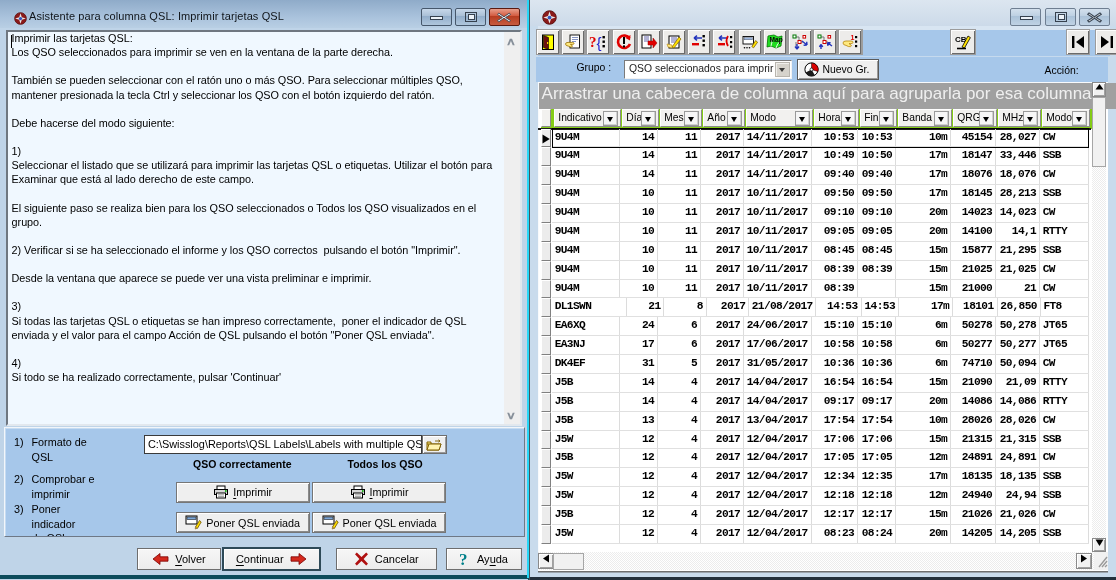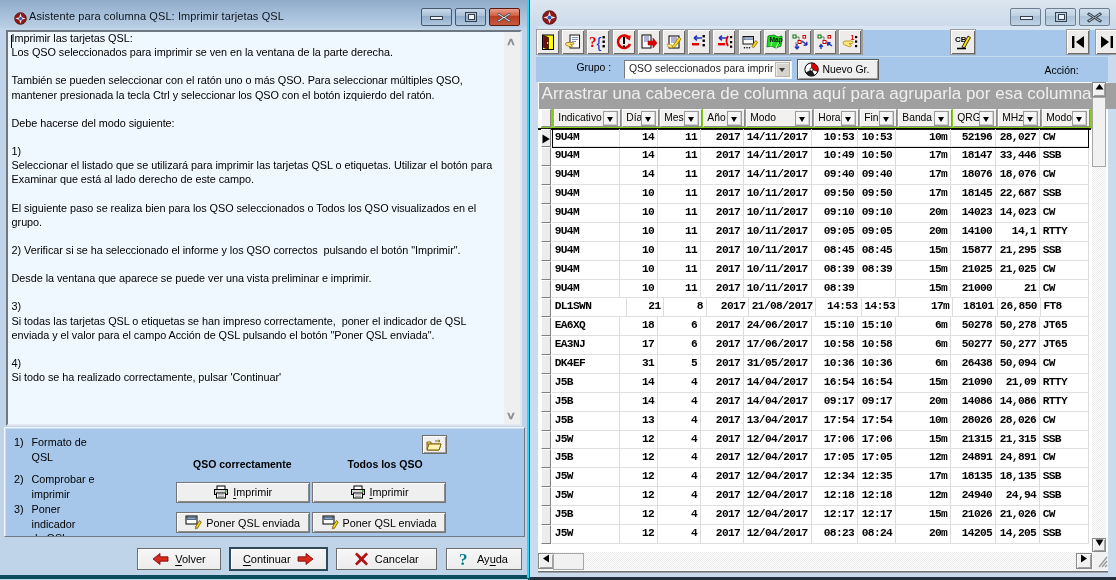--- a/index.html
+++ b/index.html
@@ -118,20 +118,21 @@
 Si todo se ha realizado correctamente, pulsar 'Continuar'</div>
         <div class="caret"></div>
 <div id="lvsb">
           <span class="ch" style="top:3px">∧</span>
           <span class="ch" style="bottom:3px">∨</span>
         </div>
       </div>
 <div id="lpanel">
 <div class="lab" style="left:9px;top:7.2px">1)</div>
         <div class="lab" style="left:26.5px;top:7.2px">Formato de<br>QSL</div>
+<div id="lfield">C:\Swisslog\Reports\QSL Labels\Labels with multiple QS</div>
 <div id="lbrowse"><svg width="16" height="13" viewBox="0 0 16 13">
             <path d="M1 3 L1 11 L13 11 L15 5 L5 5 L5 3 Z M1 5 L3 5" fill="#FFE97F" stroke="#806000" stroke-width="1"></path>
             <path d="M1 11 L3 5 L15 5 L13 11 Z" fill="#FFF3B0" stroke="#806000" stroke-width="1"></path>
             <path d="M9 2 H14 M14 2 L12.4 .8 M14 2 L12.4 3.2" stroke="#806000" stroke-width=".9" fill="none"></path>
           </svg></div>
 <div class="bhdr" style="left:188px;top:29.5px">QSO correctamente</div>
 <div class="bhdr" style="left:342.5px;top:29.5px">Todos los QSO</div>
 <div class="lab" style="left:9px;top:44.2px">2)</div>
         <div class="lab" style="left:26.5px;top:44.2px">Comprobar e<br>imprimir</div>
 <div class="pbtn" style="left:170.7px;top:53.8px">
@@ -174,21 +175,21 @@
           </svg>
           <span>Poner QSL enviada</span>
         </div>
 </div>
 <div class="bbtn" style="left:137px;width:84px">
         <svg width="17" height="12" viewBox="0 0 17 12">
           <path d="M16 3.8 L8 3.8 L8 .5 L1 6 L8 11.5 L8 8.2 L16 8.2 Z" fill="#D42A1E" stroke="#7A0000" stroke-width=".8"></path>
         </svg>
         <span><span class="u">V</span>olver</span>
       </div>
-<div class="bbtn" id="bcont" style="left:230px;width:96.5px">
+<div class="bbtn" id="bcont" style="left:223px;width:96.5px">
         <span><span class="u">C</span>ontinuar</span>
         <svg width="17" height="12" viewBox="0 0 17 12">
           <path d="M1 3.8 L9 3.8 L9 .5 L16 6 L9 11.5 L9 8.2 L1 8.2 Z" fill="#D42A1E" stroke="#7A0000" stroke-width=".8"></path>
         </svg>
       </div>
 <div class="bbtn" style="left:336px;width:100.5px">
         <svg width="15" height="14" viewBox="0 0 15 14">
           <path d="M1 2.2 L2.8 .6 L7.5 5 L12.2 .6 L14 2.2 L9.6 7 L14 11.8 L12.2 13.4 L7.5 9 L2.8 13.4 L1 11.8 L5.4 7 Z" fill="#B01010"></path>
         </svg>
         <span>Cancelar</span>
@@ -416,21 +417,21 @@
 <div id="ghline"></div>
 <div class="grow" style="top:46.60px">
         <div class="gc cl" style="width:68px">9U4M</div>
         <div class="gc cr" style="width:38px">14</div>
         <div class="gc cr" style="width:43px">11</div>
         <div class="gc cr" style="width:43px">2017</div>
         <div class="gc cl" style="width:68px">14/11/2017</div>
         <div class="gc cr" style="width:46px">10:53</div>
         <div class="gc cr" style="width:38px">10:53</div>
         <div class="gc cr" style="width:55px">10m</div>
-        <div class="gc cr" style="width:45px">52196</div>
+        <div class="gc cr" style="width:45px">45154</div>
         <div class="gc cr" style="width:44px">28,027</div>
         <div class="gc cl" style="width:49px">CW</div>
       </div>
 <div class="stub" style="top:46.60px">
         <span class="mark">▶</span>
       </div>
 <div class="grow" style="top:65.47px">
         <div class="gc cl" style="width:68px">9U4M</div>
         <div class="gc cr" style="width:38px">14</div>
         <div class="gc cr" style="width:43px">11</div>
@@ -461,21 +462,21 @@
 <div class="grow" style="top:103.21px">
         <div class="gc cl" style="width:68px">9U4M</div>
         <div class="gc cr" style="width:38px">10</div>
         <div class="gc cr" style="width:43px">11</div>
         <div class="gc cr" style="width:43px">2017</div>
         <div class="gc cl" style="width:68px">10/11/2017</div>
         <div class="gc cr" style="width:46px">09:50</div>
         <div class="gc cr" style="width:38px">09:50</div>
         <div class="gc cr" style="width:55px">17m</div>
         <div class="gc cr" style="width:45px">18145</div>
-        <div class="gc cr" style="width:44px">22,687</div>
+        <div class="gc cr" style="width:44px">28,213</div>
         <div class="gc cl" style="width:49px">SSB</div>
       </div>
 <div class="stub" style="top:103.21px"></div>
 <div class="grow" style="top:122.08px">
         <div class="gc cl" style="width:68px">9U4M</div>
         <div class="gc cr" style="width:38px">10</div>
         <div class="gc cr" style="width:43px">11</div>
         <div class="gc cr" style="width:43px">2017</div>
         <div class="gc cl" style="width:68px">10/11/2017</div>
         <div class="gc cr" style="width:46px">09:10</div>
@@ -551,21 +552,21 @@
         <div class="gc cr" style="width:46px">14:53</div>
         <div class="gc cr" style="width:38px">14:53</div>
         <div class="gc cr" style="width:55px">17m</div>
         <div class="gc cr" style="width:45px">18101</div>
         <div class="gc cr" style="width:44px">26,850</div>
         <div class="gc cl" style="width:49px">FT8</div>
       </div>
 <div class="stub" style="top:216.43px"></div>
 <div class="grow" style="top:235.30px">
         <div class="gc cl" style="width:68px">EA6XQ</div>
-        <div class="gc cr" style="width:38px">18</div>
+        <div class="gc cr" style="width:38px">24</div>
         <div class="gc cr" style="width:43px">6</div>
         <div class="gc cr" style="width:43px">2017</div>
         <div class="gc cl" style="width:68px">24/06/2017</div>
         <div class="gc cr" style="width:46px">15:10</div>
         <div class="gc cr" style="width:38px">15:10</div>
         <div class="gc cr" style="width:55px">6m</div>
         <div class="gc cr" style="width:45px">50278</div>
         <div class="gc cr" style="width:44px">50,278</div>
         <div class="gc cl" style="width:49px">JT65</div>
       </div>
@@ -586,21 +587,21 @@
 <div class="stub" style="top:254.17px"></div>
 <div class="grow" style="top:273.04px">
         <div class="gc cl" style="width:68px">DK4EF</div>
         <div class="gc cr" style="width:38px">31</div>
         <div class="gc cr" style="width:43px">5</div>
         <div class="gc cr" style="width:43px">2017</div>
         <div class="gc cl" style="width:68px">31/05/2017</div>
         <div class="gc cr" style="width:46px">10:36</div>
         <div class="gc cr" style="width:38px">10:36</div>
         <div class="gc cr" style="width:55px">6m</div>
-        <div class="gc cr" style="width:45px">26438</div>
+        <div class="gc cr" style="width:45px">74710</div>
         <div class="gc cr" style="width:44px">50,094</div>
         <div class="gc cl" style="width:49px">CW</div>
       </div>
 <div class="stub" style="top:273.04px"></div>
 <div class="grow" style="top:291.91px">
         <div class="gc cl" style="width:68px">J5B</div>
         <div class="gc cr" style="width:38px">14</div>
         <div class="gc cr" style="width:43px">4</div>
         <div class="gc cr" style="width:43px">2017</div>
         <div class="gc cl" style="width:68px">14/04/2017</div>

